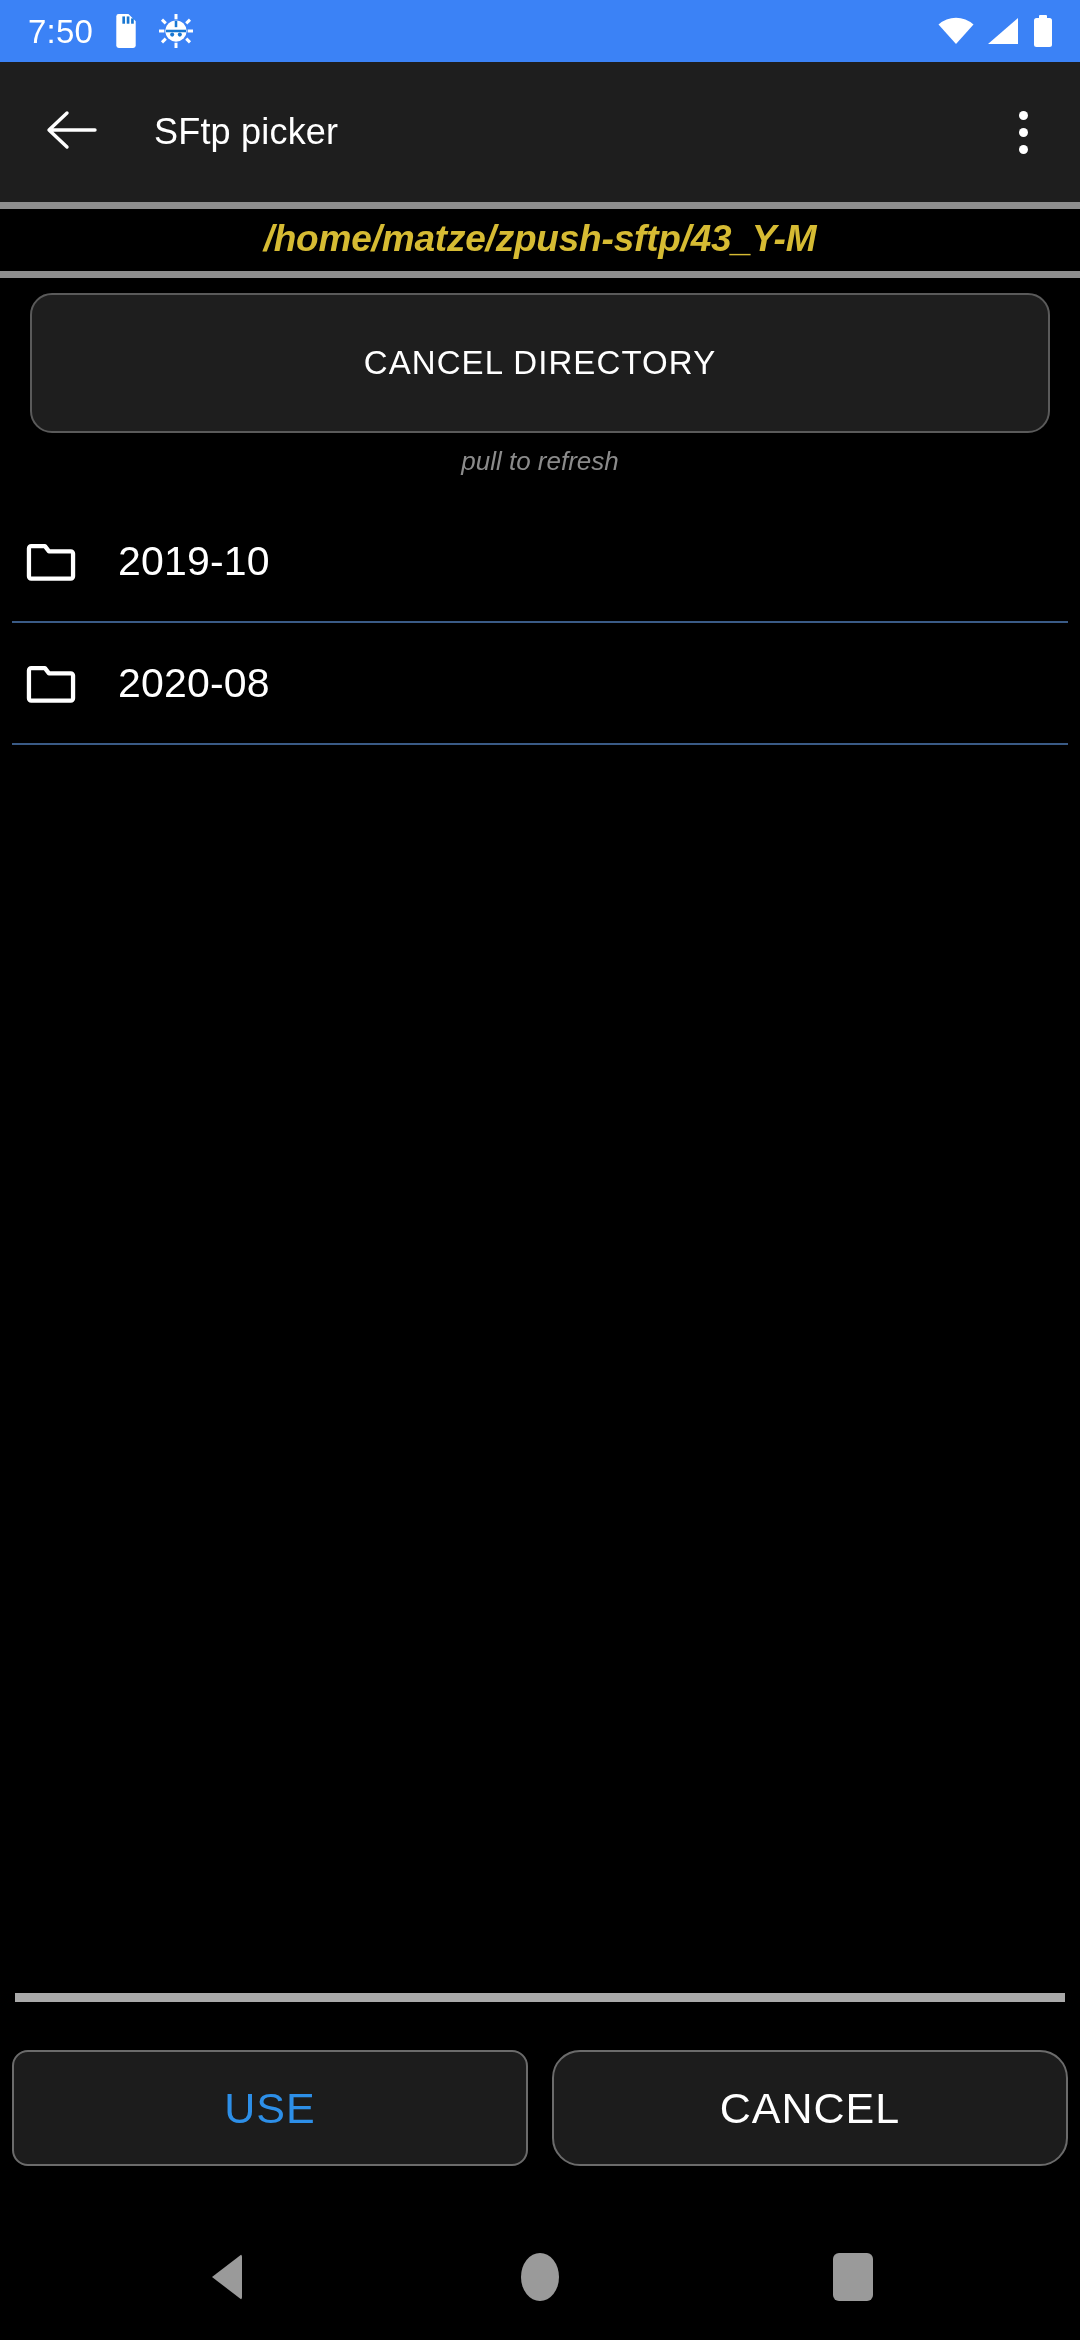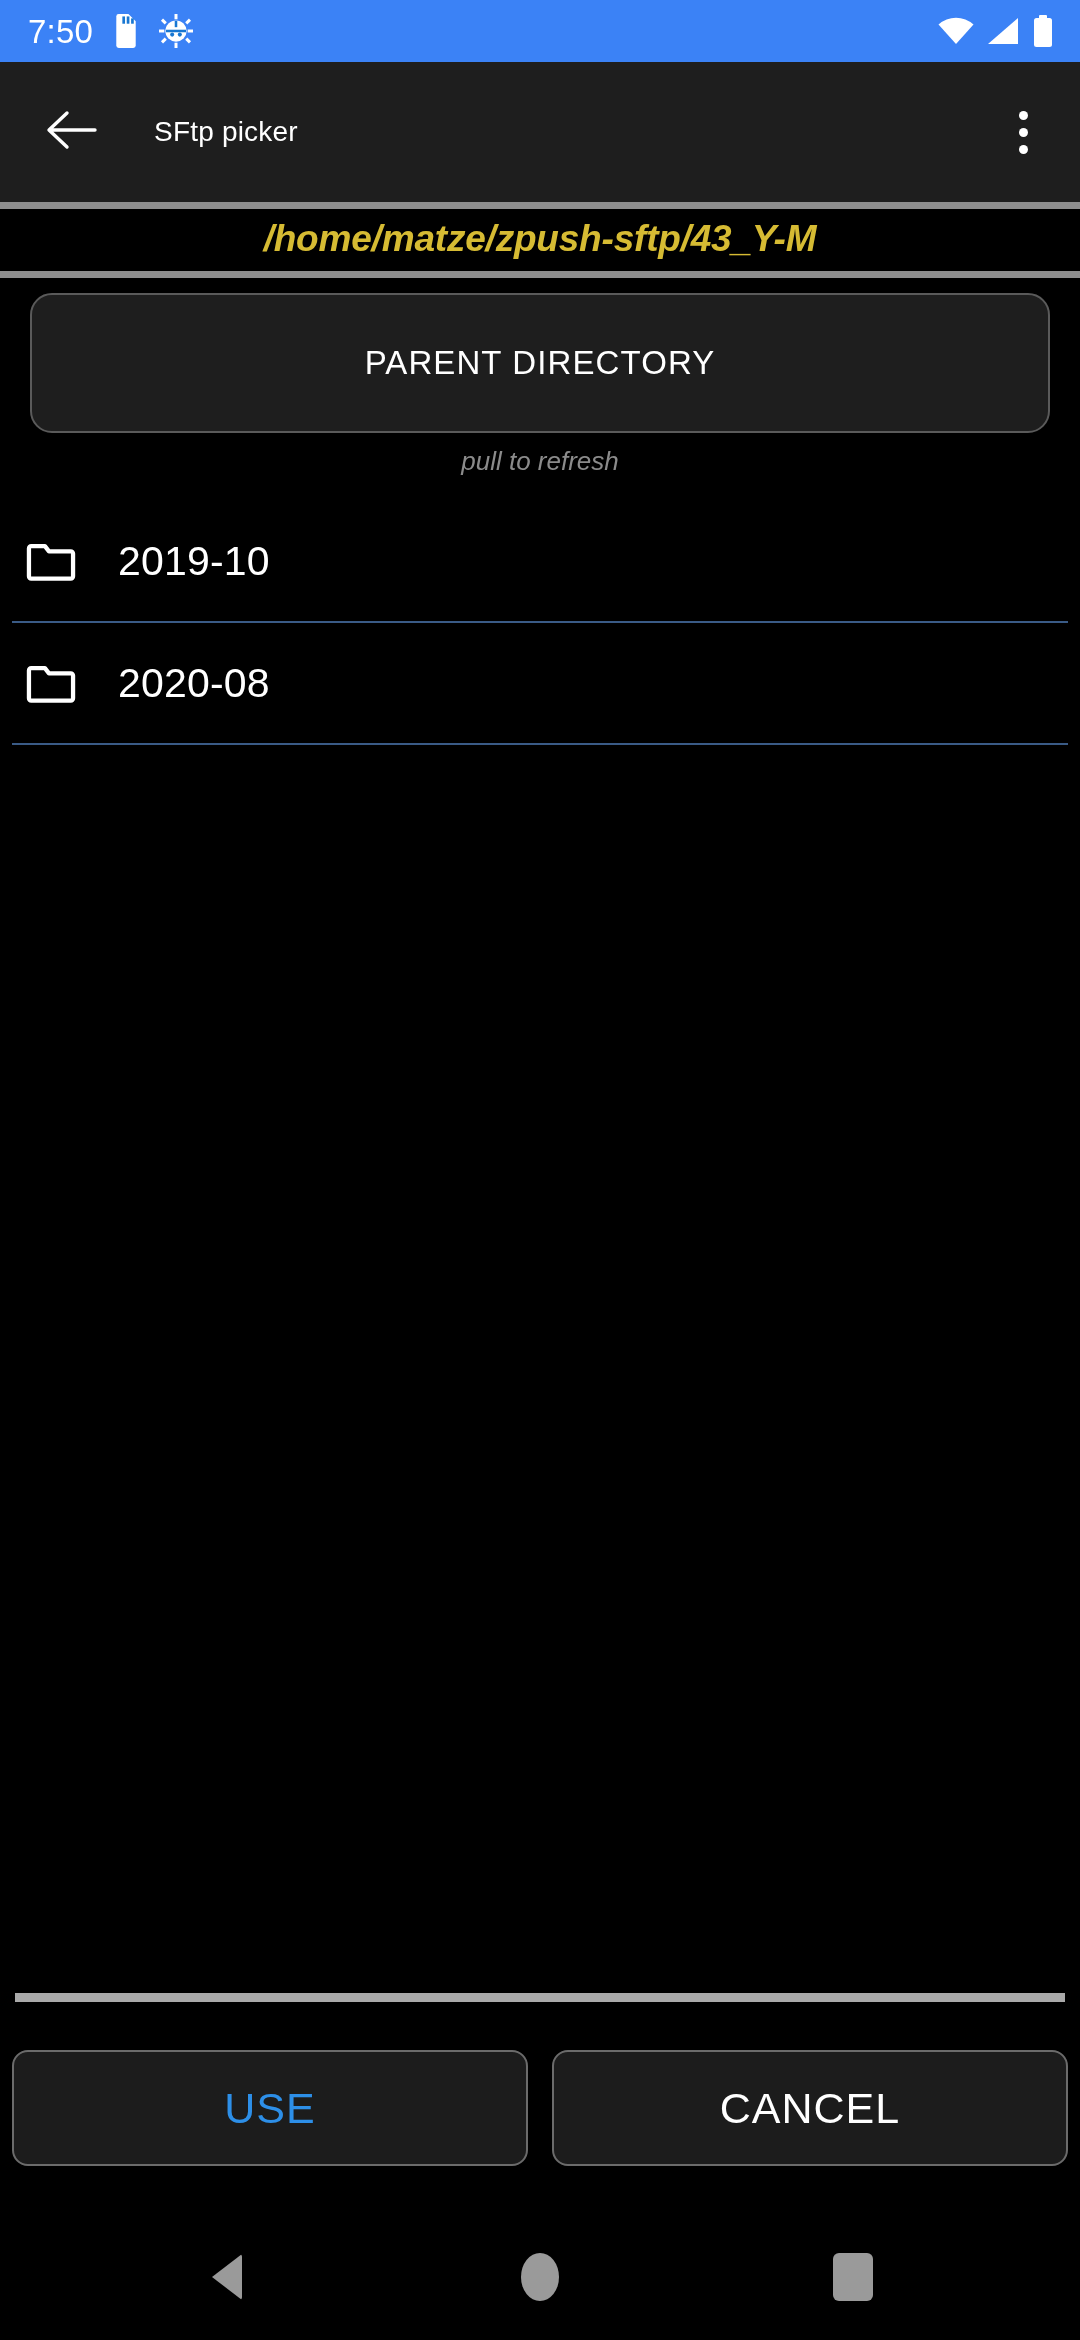--- a/index.html
+++ b/index.html
@@ -60,21 +60,21 @@
   }
   .back-btn {
     width: 74px;
     height: 74px;
     display: flex;
     align-items: center;
     justify-content: center;
   }
   .app-title {
     color: #ffffff;
-    font-size: 28px;
+    font-size: 36px;
     margin-left: 46px;
     letter-spacing: 0.2px;
     white-space: nowrap;
   }
   .overflow-btn {
     margin-left: auto;
     width: 62px;
     height: 78px;
     display: flex;
     flex-direction: column;
@@ -186,21 +186,21 @@
     border: 2px solid #6b6b6b;
     border-radius: 16px;
     font-size: 43px;
     font-family: Liberation Sans, sans-serif;
     letter-spacing: 1px;
     display: flex;
     align-items: center;
     justify-content: center;
   }
   .action-btn.use { color: #2d8fe8; }
-  .action-btn.cancel { color: #ffffff; }
+  .action-btn.cancel { color: #ffffff; border-radius: 28px; }
 
   
   .nav-bar {
     height: 126px;
     background: #000000;
     display: flex;
     align-items: center;
     justify-content: space-around;
     padding: 0 70px;
     flex: 0 0 auto;
@@ -302,21 +302,21 @@
     </div>
   </div>
 
   <div class="rule"></div>
   <div class="path-bar">
     <span class="path-text">/home/matze/zpush-sftp/43_Y-M</span>
   </div>
   <div class="rule"></div>
 
   <div class="parent-wrap">
-    <button class="parent-btn">PARENT DIRECTORY</button>
+    <button class="parent-btn">CANCEL DIRECTORY</button>
   </div>
   <div class="pull-refresh">pull to refresh</div>
 
   <div class="file-list">
 
     <div class="file-row">
       <span>
         <svg class="folder-ic" viewBox="0 0 24 24">
           <path d="M3.2 5.4h6.1l1.8 2.3h9.7a1 1 0 0 1 1 1v10.1a1 1 0 0 1-1 1H3.2a1 1 0 0 1-1-1V6.4a1 1 0 0 1 1-1z" fill="none" stroke="#ffffff" stroke-width="1.9" stroke-linejoin="round"></path>
         </svg>

